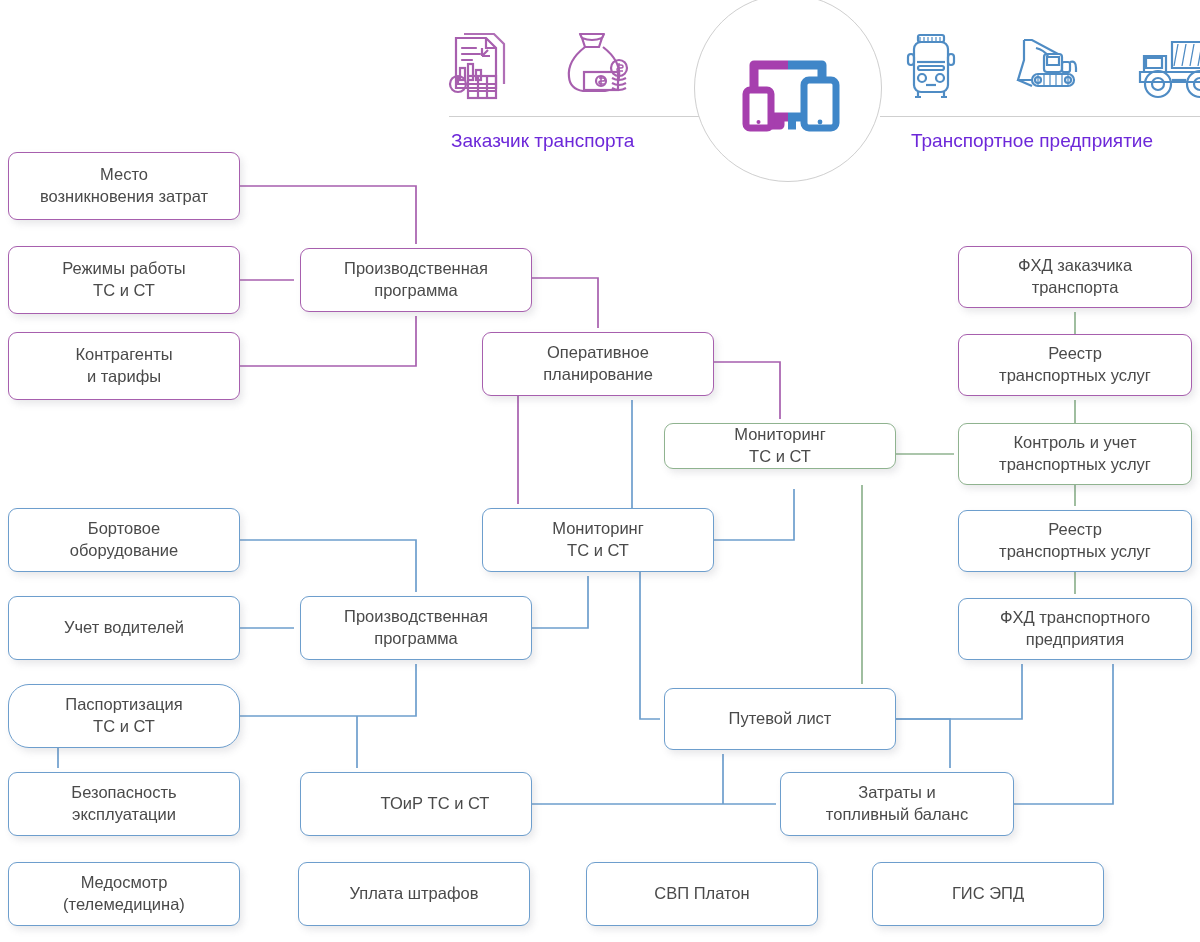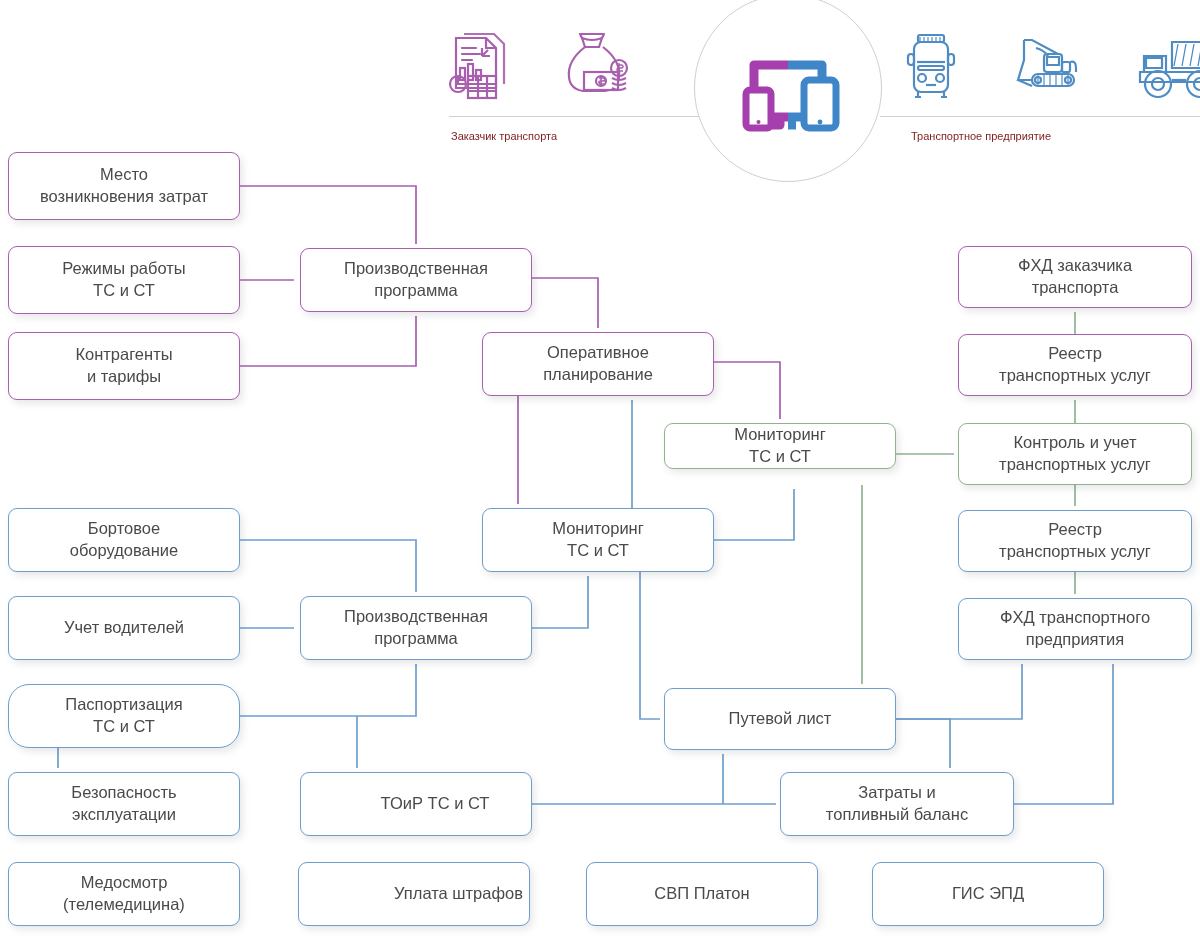--- a/index.html
+++ b/index.html
@@ -8,21 +8,21 @@
     width:1200px;height:942px;position:relative;overflow:hidden;
     color:#4d4d4d;
   }
   #stage{position:absolute;left:0;top:0;width:1200px;height:942px;}
 
   
   .hdr-divider{
     position:absolute;height:1px;background:#cfcfcf;
   }
   .hdr-label{
-    position:absolute;font-size:11px;color:#7f1d1d;white-space:nowrap;
+    position:absolute;font-size:19px;color:#6d28d9;white-space:nowrap;
   }
   .hdr-icons{position:absolute;display:flex;align-items:flex-end;gap:46px;}
   .circle-badge{
     position:absolute;border-radius:50%;border:1px solid #cfcfcf;background:#fff;
     display:flex;align-items:center;justify-content:center;
   }
 
   
   .node{
     position:absolute;box-sizing:border-box;
@@ -341,21 +341,21 @@
           <span>Затраты и</span>
           <span>топливный баланс</span>
         </div>
       </div>
       <div class="node blue" style="left: 8px; top: 862px; width: 232px; height: 64px;">
         <div>
           <span>Медосмотр</span>
           <span>(телемедицина)</span>
         </div>
       </div>
-      <div class="node blue" style="left: 298px; top: 862px; width: 232px; height: 64px; justify-content: flex-end;">
+      <div class="node blue" style="left: 298px; top: 862px; width: 232px; height: 64px;">
         <div>
           <span>Уплата штрафов</span>
         </div>
       </div>
       <div class="node blue" style="left: 586px; top: 862px; width: 232px; height: 64px;">
         <div>
           <span>СВП Платон</span>
         </div>
       </div>
       <div class="node blue" style="left: 872px; top: 862px; width: 232px; height: 64px;">

